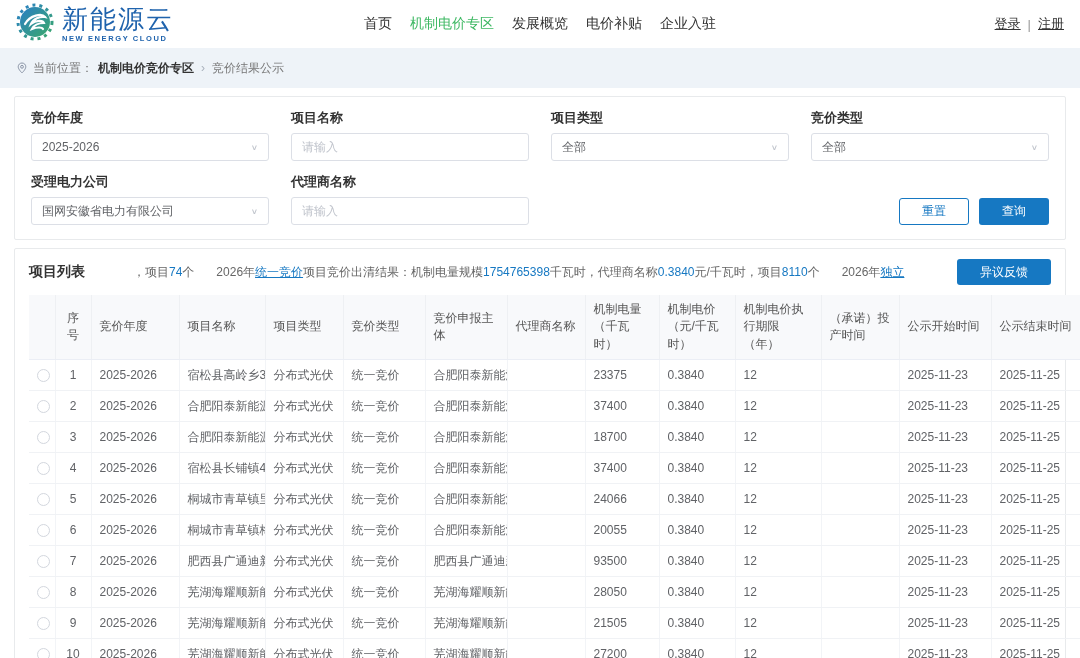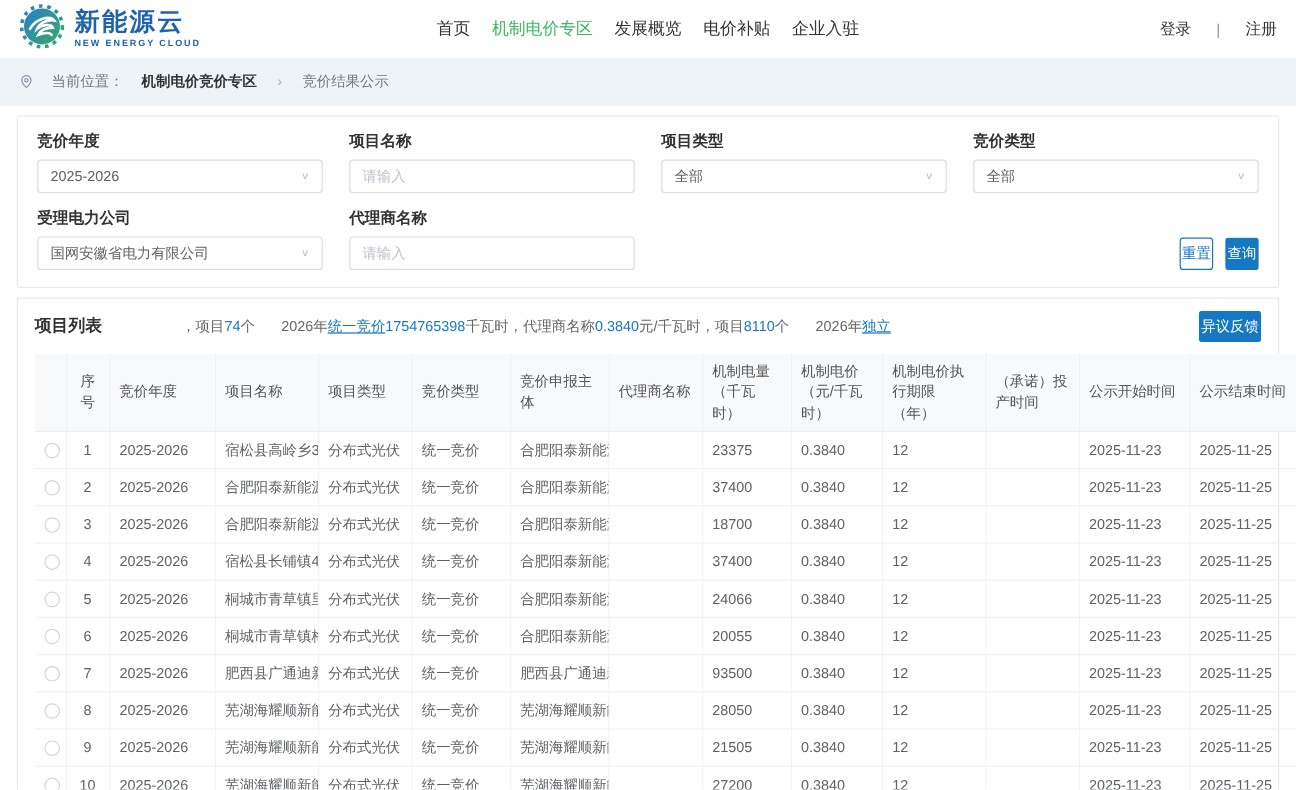--- a/index.html
+++ b/index.html
@@ -2,57 +2,57 @@
 <html><head>
 <meta charset="utf-8">
 <style>
   * { box-sizing: border-box; margin: 0; padding: 0; }
   html,body { width:1080px; height:658px; overflow:hidden; background:#fff;
     font-family:"Liberation Sans","DejaVu Sans",sans-serif; color:#333; }
 
   
   .topbar { position:relative; height:48px; display:flex; align-items:center; padding:0 16px; background:#fff; }
   .logo { display:flex; align-items:center; gap:8px; }
-  .logo-text-cn { font-size:21px; font-weight:bold; color:#1f63ad; letter-spacing:2px; line-height:1; }
+  .logo-text-cn { font-size:26px; font-weight:normal; color:#1f63ad; letter-spacing:2px; line-height:1; }
   .logo-text-en { font-size:7.5px; color:#1f63ad; letter-spacing:1.6px; font-weight:bold; margin-top:2px; }
   .nav { position:absolute; left:0; right:0; margin:0 auto; width:380px; display:flex; gap:18px; justify-content:center; }
   .nav-item { font-size:14px; color:#333; cursor:pointer; white-space:nowrap; }
   .nav-item.active { color:#3eb863; }
-  .auth { margin-left:auto; font-size:13px; color:#333; display:flex; gap:21px; align-items:center; }
+  .auth { margin-left:auto; font-size:13px; color:#333; display:flex; gap:7px; align-items:center;text-decoration:underline; }
   .auth .divider { color:#999; }
   .auth span { cursor:pointer; }
 
   
-  .breadcrumb-bar { height:40px; background:#eef3f8; display:flex; align-items:center; padding:0 16px; font-size:12px; color:#777; gap:15px; }
+  .breadcrumb-bar { height:40px; background:#eef3f8; display:flex; align-items:center; padding:0 16px; font-size:12px; color:#777; gap:5px; }
   .crumb-bold { color:#333; font-weight:bold; }
   .crumb-sep { color:#aab2bd; margin:0 2px; }
   .pin-icon { width:12px; height:12px; display:inline-flex; }
 
   
   .card { margin:8px 14px 0 14px; border:1px solid #e8eaec; border-radius:2px; background:#fff; }
 
   
   .filter-card { padding:12px 16px 14px 16px; }
   .filter-grid { display:grid; grid-template-columns:repeat(4,1fr); column-gap:22px; row-gap:12px; }
   .field label { display:block; font-size:13px; font-weight:bold; color:#333; margin-bottom:6px; }
   .control { height:28px; border:1px solid #dcdfe6; border-radius:3px; background:#fff; display:flex; align-items:center; padding:0 10px; font-size:12px; color:#606266; }
   .control.select { justify-content:space-between; cursor:pointer; }
   .chevron { color:#c0c4cc; font-size:10px; transform:scaleY(0.8); }
   input.control { width:100%; outline:none; }
   input.control::placeholder { color:#c0c4cc; }
   .filter-actions { grid-column:3 / 5; display:flex; align-items:flex-end; justify-content:flex-end; gap:10px; }
-  .btn { height:27px; border-radius:3px; font-size:12px; padding:0 1px; cursor:pointer; border:1px solid transparent; }
+  .btn { height:27px; border-radius:3px; font-size:12px; padding:0 22px; cursor:pointer; border:1px solid transparent; }
   .btn-outline { background:#fff; border-color:#1678c2; color:#1678c2; }
   .btn-primary { background:#1678c2; color:#fff; }
 
   
   .list-card { padding:10px 14px 8px 14px; }
   .list-header { display:flex; align-items:center; font-size:12px; color:#666; }
   .list-title { font-size:14px; font-weight:bold; color:#333; margin-right:48px; }
-  .summary { display:flex; align-items:center; white-space:nowrap;margin-left:18px; }
+  .summary { display:flex; align-items:center; white-space:nowrap; }
   .blue { color:#1678c2; }
   .link { color:#1678c2; text-decoration:underline; cursor:pointer; }
   .gap-l { margin-left:22px; }
   .feedback-btn { margin-left:auto; height:26px; }
 
   
   table { width:100%; border-collapse:collapse; table-layout:fixed; margin-top:10px; font-size:12px; color:#606266; }
   thead th { background:#f8f9fb; color:#555; font-weight:normal; text-align:left; padding:6px 8px; height:46px; line-height:1.45; border-right:1px solid #eef0f3; border-bottom:1px solid #ebeef5; vertical-align:middle; overflow:hidden; }
   thead th:last-child { border-right:none; }
   tbody td { padding:0 8px; height:31px; border-right:1px solid #f2f4f7; border-bottom:1px solid #f0f2f5; white-space:nowrap; overflow:hidden; text-overflow:clip; }
@@ -158,20 +158,21 @@
 
 <section class="card list-card">
   <div class="list-header">
     <span class="list-title">项目列表</span>
     <span class="summary">
       <span>，项目 </span>
       <span class="blue">74</span>
       <span> 个</span>
       <span class="gap-l">2026年 </span>
       <span class="link">统一竞价</span>
+      <span> 项目竞价出清结果：机制电量规模 </span>
       <span class="blue">1754765398</span>
       <span> 千瓦时，代理商名称 </span>
       <span class="blue">0.3840</span>
       <span> 元/千瓦时，项目 </span>
       <span class="blue">8110</span>
       <span> 个</span>
       <span class="gap-l">2026年 </span>
       <span class="link">独立</span>
     </span>
     <button class="btn btn-primary feedback-btn">异议反馈</button>

